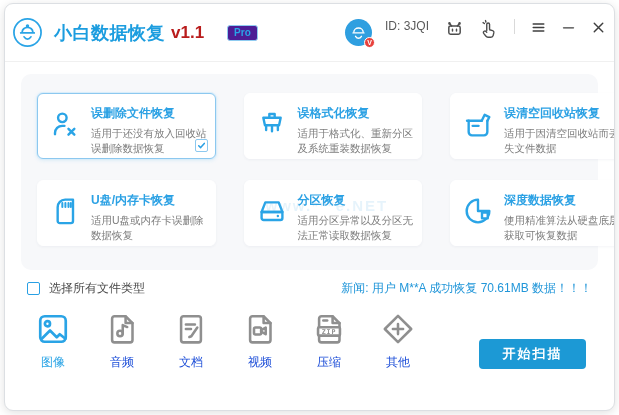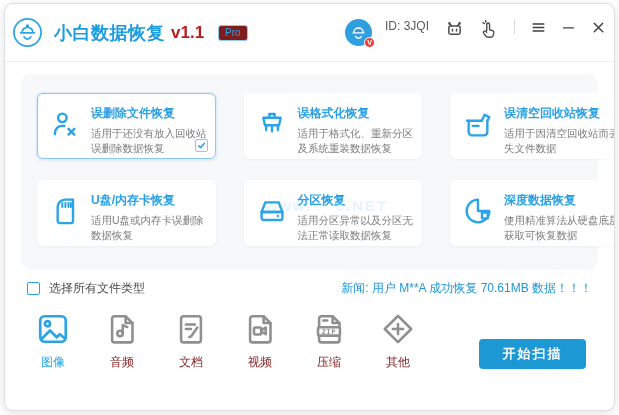--- a/index.html
+++ b/index.html
@@ -9,22 +9,22 @@
     position:absolute; left:4px; top:3px; width:611px; height:408px;
     background:#fff; border:1px solid #dcdfe3; border-radius:9px;
     box-shadow:0 2px 10px rgba(0,0,0,.12); overflow:hidden;
   }
   
   .titlebar { height:58px; display:flex; align-items:center; padding:0 7px;
     border-bottom:1px solid #f0f0f0; }
   .logo { width:31px; height:31px; color:#2aa4e6; flex:0 0 auto; }
   .app-title { margin-left:11px; font-size:18px; font-weight:bold; color:#1c9ddf; letter-spacing:.5px; }
   .app-version { margin-left:6px; font-size:17px; font-weight:bold; color:#b91c1c; }
-  .pro-badge { margin-left:14px; font-size:10px; color:#2aa4e6; border:1px solid #8fccf1;
-    border-radius:3px; padding:1px 6px 2px; background:#7f1d1d; }
+  .pro-badge { margin-left:23px; font-size:10px; color:#2aa4e6; border:1px solid #8fccf1;
+    border-radius:3px; padding:1px 6px 2px; background:#4c1d95;font-weight:bold; }
   .tb-right { margin-left:auto; display:flex; align-items:flex-start; gap:13px; }
   .avatar-wrap { position:relative; width:27px; height:27px; }
   .avatar { width:27px; height:27px; border-radius:50%; background:#2f9fe0; color:#fff; }
   .avatar-badge { position:absolute; right:-3px; bottom:-2px; width:11px; height:11px;
     background:#e8413c; border-radius:50%; color:#fff; font-size:7px; font-weight:bold;
     display:flex; align-items:center; justify-content:center; border:1px solid #fff; }
   .user-id { font-size:12px; color:#5a5a5a; margin-right:2px; }
   .tb-icon { width:21px; height:21px; color:#4d4d4d; cursor:pointer; }
   .tb-sep { width:1px; height:15px; background:#d9d9d9; margin:0 2px; }
   .win-btn { width:17px; height:17px; color:#3f3f3f; cursor:pointer; }
@@ -46,21 +46,21 @@
   
   .filter-row { display:flex; align-items:center; margin:10px 22px 0; }
   .checkbox { width:13px; height:13px; border:1px solid #2aa0e4; border-radius:2px;
     background:#fff; cursor:pointer; flex:0 0 auto; }
   .select-all-label { font-size:12px; color:#4a4a4a; margin-left:9px; }
   .news { margin-left:auto; font-size:12px; color:#2196d9; }
   
   .types-row { display:flex; align-items:flex-start; margin:14px 0 0 28px; gap:29px; }
   .type-item { width:40px; display:flex; flex-direction:column; align-items:center; cursor:pointer; }
   .type-icon { width:36px; height:36px; color:#8f8f8f; }
-  .type-label { margin-top:7px; font-size:12px; color:#7f1d1d; }
+  .type-label { margin-top:7px; font-size:12px; color:#1d4ed8; }
   .type-item.selected .type-icon { color:#2aa4e6; }
   .type-item.selected .type-label { color:#2aa4e6; }
   
   .scan-btn { position:absolute; right:28px; top:335px; width:107px; height:30px;
     background:#1c99d5; border:none; border-radius:4px; color:#fff; font-size:13px;
     font-weight:bold; letter-spacing:2px; cursor:pointer;
     font-family:"Liberation Sans","DejaVu Sans",sans-serif; }
   svg { display:block; }
 </style>
 </head>

